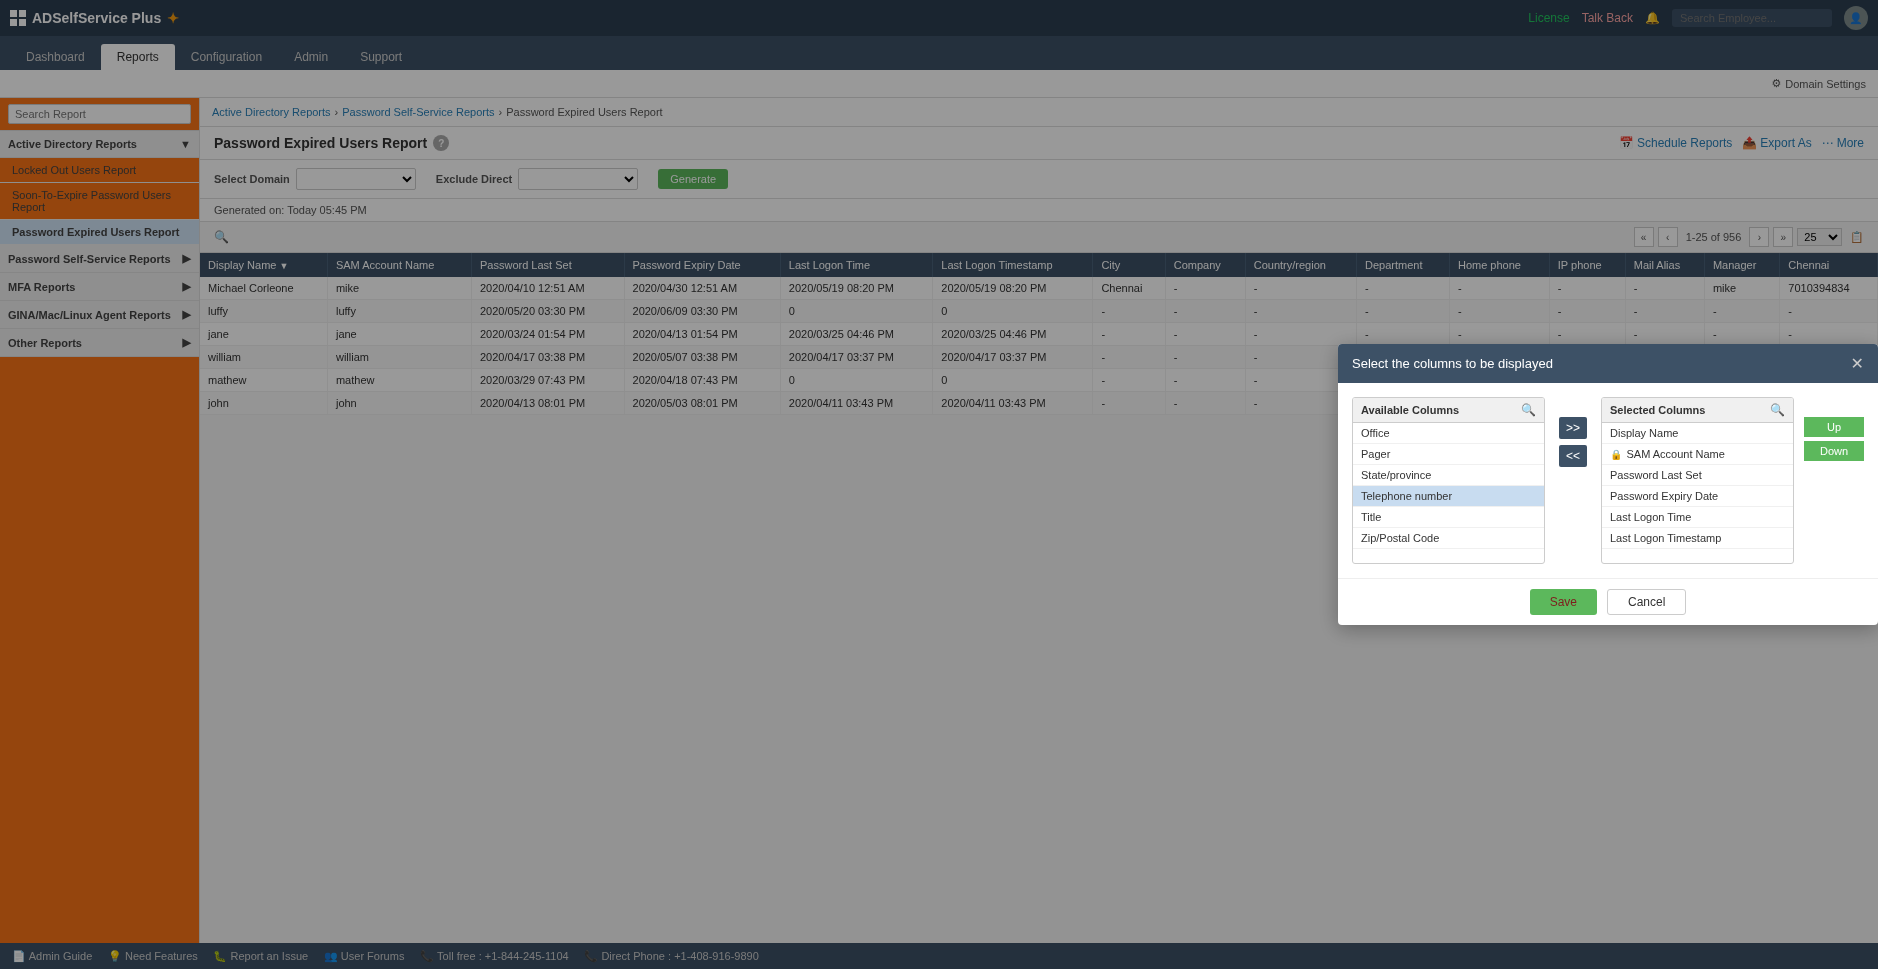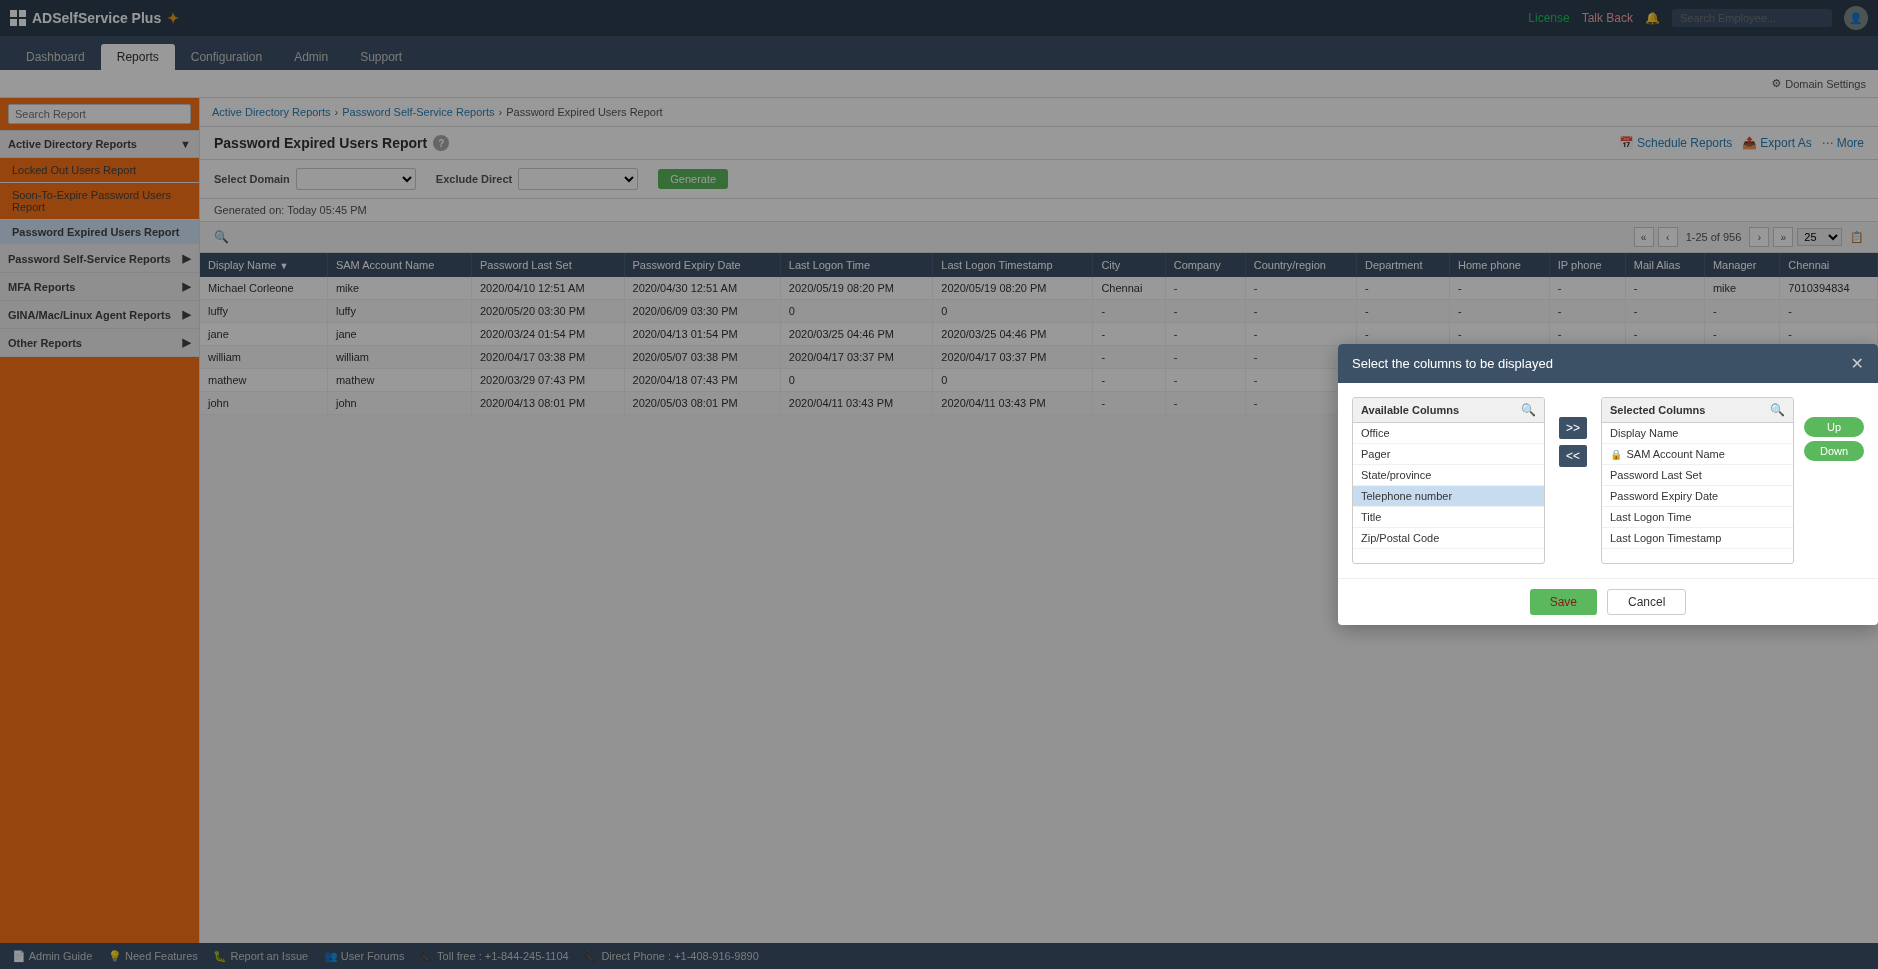--- a/index.html
+++ b/index.html
@@ -305,21 +305,21 @@
       gap: 4px;
       padding: 20px 0;
     }
     .updown-btn {
       background: #5cb85c;
       color: #fff;
       border: none;
       padding: 4px 12px;
       font-size: 11px;
       cursor: pointer;
-      border-radius: 10px;
+      border-radius: 0;
       min-width: 60px;
     }
     .modal-footer {
       padding: 10px 14px;
       display: flex;
       justify-content: center;
       gap: 10px;
       border-top: 1px solid #eee;
     }
     .btn-save {

